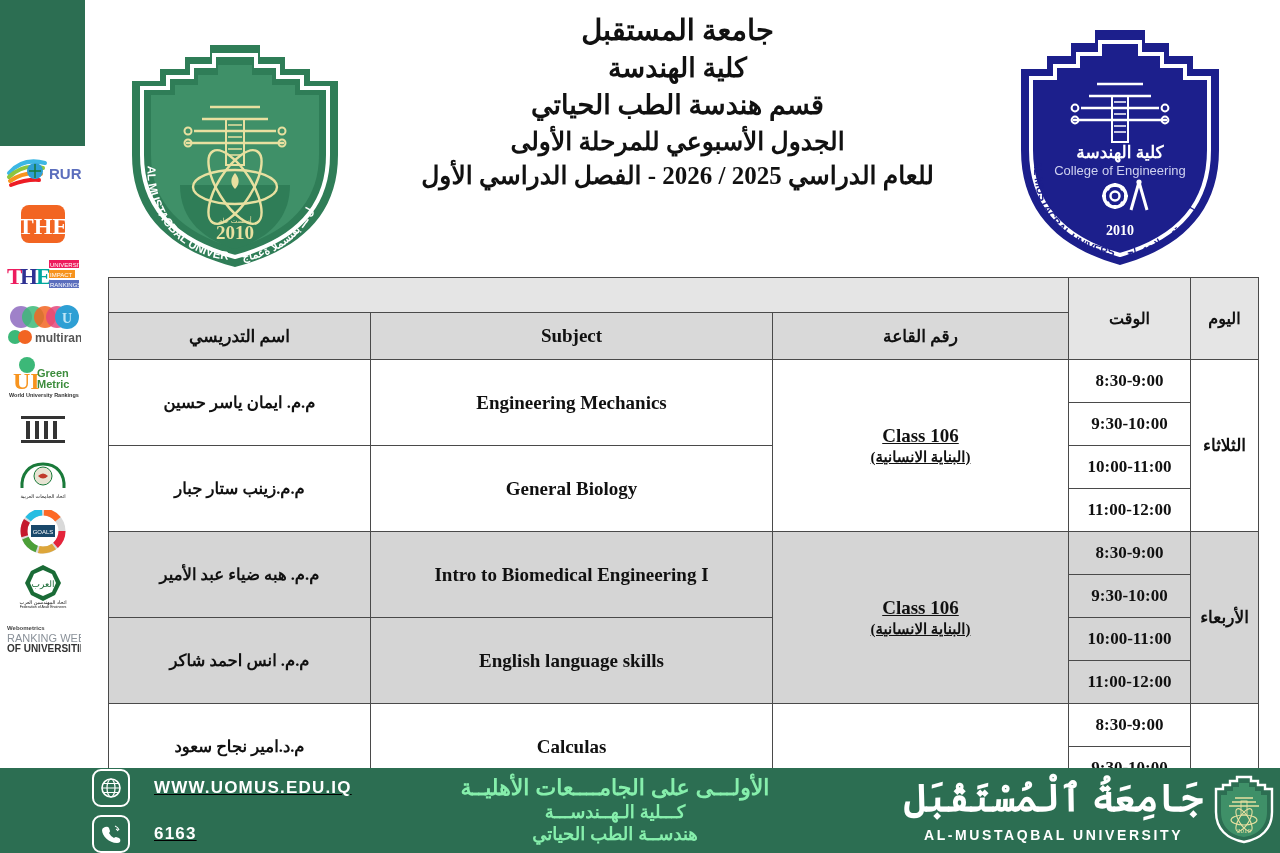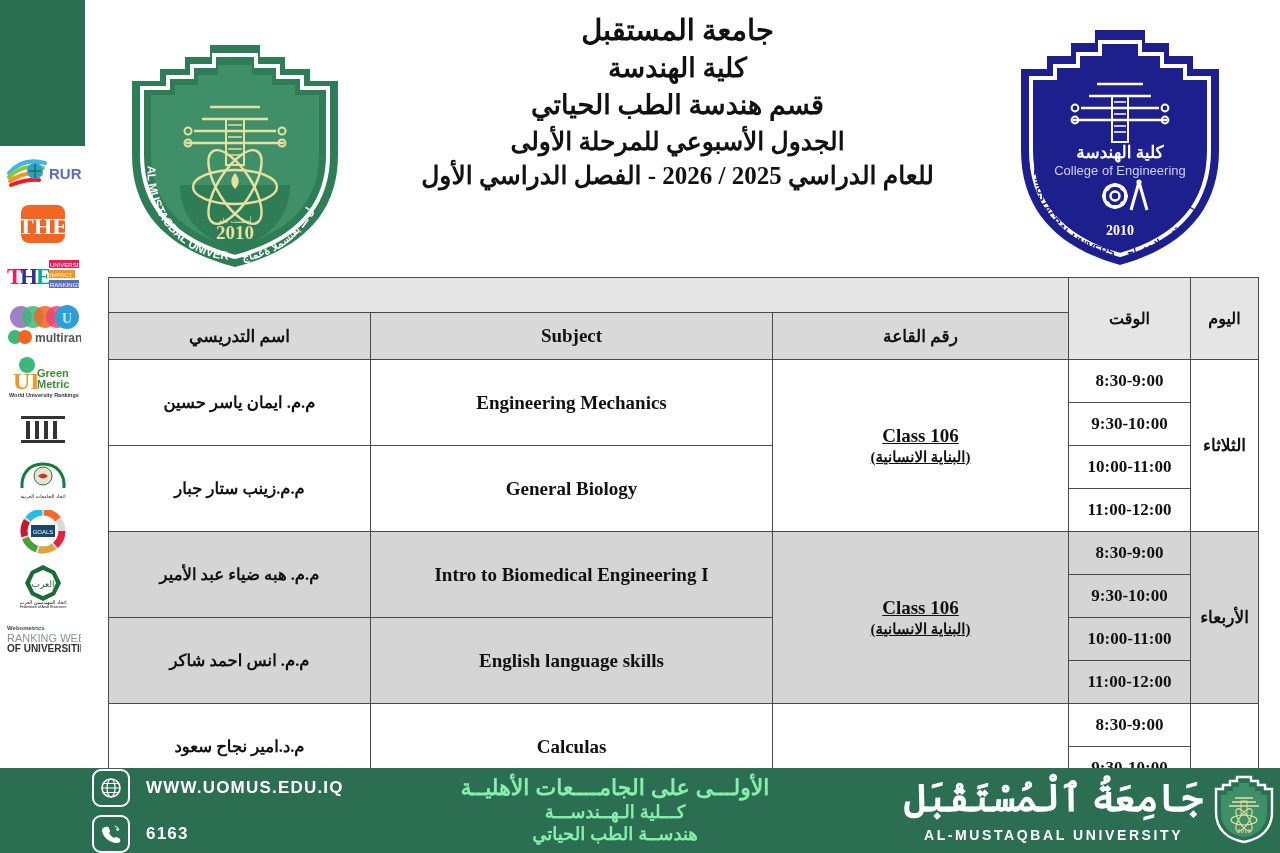--- a/index.html
+++ b/index.html
@@ -89,21 +89,21 @@
   td.plain{background:#ffffff !important;}
 
   
   .footer{
     position:absolute;left:0;bottom:0;width:1280px;height:85px;
     background:#2c6e52;
     display:flex;align-items:center;
   }
   .f-left{width:340px;padding-left:92px;box-sizing:border-box;
           display:flex;flex-direction:column;gap:8px;justify-content:center;}
-  .f-row{display:flex;align-items:center;gap:16px;}
+  .f-row{display:flex;align-items:center;gap:24px;text-decoration:underline;}
   .f-ico{
     width:34px;height:34px;border:2px solid #ffffff;border-radius:9px;
     display:flex;align-items:center;justify-content:center;
     color:#ffffff;font-size:17px;flex:none;
   }
   .f-txt{color:#ffffff;font-family:"Liberation Sans",sans-serif;
          font-weight:bold;font-size:17px;letter-spacing:1.2px;}
   .f-mid{flex:1;text-align:center;direction:rtl;color:#86efac;
          font-family:"Liberation Sans",sans-serif;font-weight:bold;}
   .f-mid div{line-height:1.22;}

